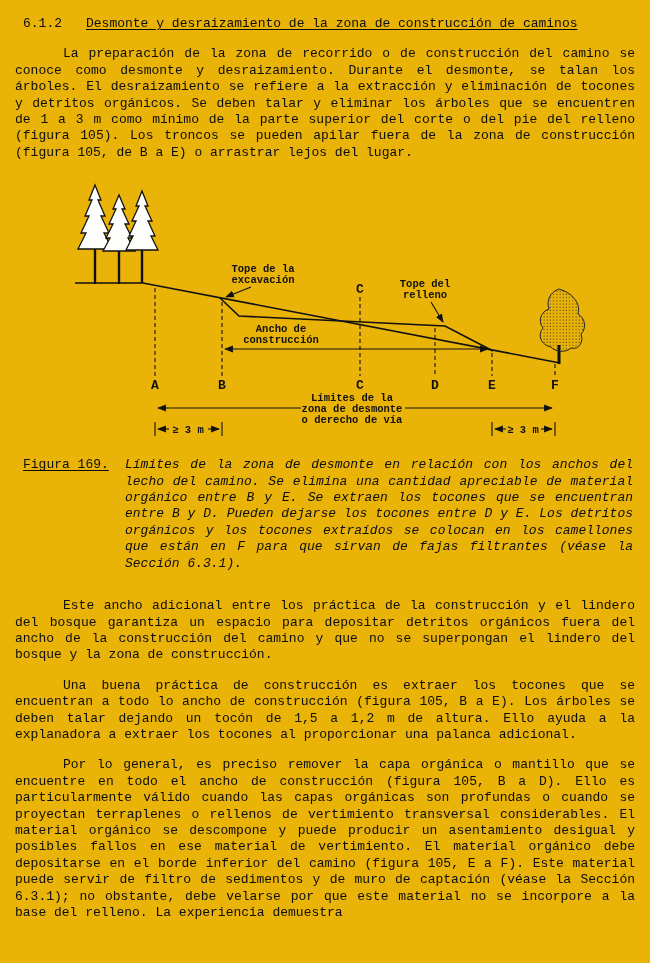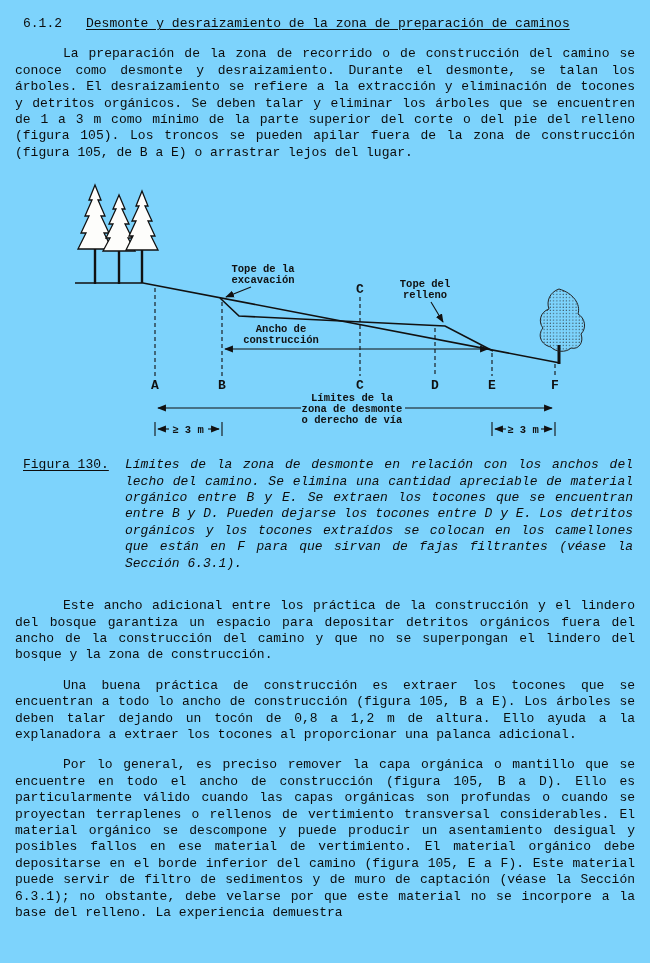--- a/index.html
+++ b/index.html
@@ -1,21 +1,21 @@
 <!DOCTYPE html>
 <html><head>
 <meta charset="utf-8">
 <style>
   html, body { margin: 0; padding: 0; background: #ffffff; }
   .page {
     position: relative;
     width: 650px;
     height: 963px;
     box-sizing: border-box;
-    background: #7dd3fc;
+    background: #eab308;
     padding: 12px 15px 6px 15px;
     font-family: "Liberation Mono", monospace;
     font-size: 13px;
     line-height: 16.4px;
     color: #0d0d0d;
     overflow: hidden;
   }
   .heading-row {
     display: flex;
     align-items: baseline;
@@ -64,21 +64,21 @@
     fill: #111;
   }
 </style>
 </head>
 <body>
 
 <div class="page">
 
   <div class="heading-row">
     <span class="section-number">6.1.2</span>
-    <span class="section-title">Desmonte y desraizamiento de la zona de preparación de caminos</span>
+    <span class="section-title">Desmonte y desraizamiento de la zona de construcción de caminos</span>
   </div>
 
   <p class="body-par">La preparación de la zona de recorrido o de construcción del camino se conoce como desmonte y desraizamiento.  Durante el desmonte, se talan los árboles.  El desraizamiento se refiere a la extracción y eliminación de tocones y detritos orgánicos.  Se deben talar y eliminar los árboles que se encuentren de 1 a 3 m como mínimo de la parte superior del corte o del pie del relleno (figura 105).  Los troncos se pueden apilar fuera de la zona de construcción (figura 105, de B a E) o arrastrar lejos del lugar.</p>
 
   <figure class="diagram-figure">
     <svg width="650" height="272" viewBox="0 0 650 272" xmlns="http://www.w3.org/2000/svg">
       <defs>
         <pattern id="dotpat" width="3.2" height="3.2" patternUnits="userSpaceOnUse">
           <circle cx="1" cy="1" r="0.55" fill="#222"></circle>
         </pattern>
@@ -155,21 +155,21 @@
         <line x1="477" y1="247" x2="477" y2="261"></line>
         <line x1="540" y1="247" x2="540" y2="261"></line>
         <line x1="480" y1="254" x2="491" y2="254" marker-start="url(#ah)"></line>
         <line x1="526" y1="254" x2="537" y2="254" marker-end="url(#ah)"></line>
         <text class="dlab" x="508" y="258" text-anchor="middle" stroke="none">≥ 3 m</text>
       </g>
     </svg>
   </figure>
 
   <div class="caption-row">
-    <span class="caption-label">Figura 130.</span>
+    <span class="caption-label">Figura 169.</span>
     <span class="caption-text">Límites de la zona de desmonte en relación con los anchos del lecho del camino.  Se elimina una cantidad apreciable de material orgánico entre B y E.  Se extraen los tocones que se encuentran entre B y D.  Pueden dejarse los tocones entre D y E.  Los detritos orgánicos y los tocones extraídos se colocan en los camellones que están en F para que sirvan de fajas filtrantes (véase la Sección 6.3.1).</span>
   </div>
 
   <p class="body-par">Este ancho adicional entre los práctica de la construcción y el lindero del bosque garantiza un espacio para depositar detritos orgánicos fuera del ancho de la construcción del camino y que no se superpongan el lindero del bosque y la zona de construcción.</p>
-  <p class="body-par">Una buena práctica de construcción es extraer los tocones que se encuentran a todo lo ancho de construcción (figura 105, B a E).  Los árboles se deben talar dejando un tocón de 0,8 a 1,2 m de altura.  Ello ayuda a la explanadora a extraer los tocones al proporcionar una palanca adicional.</p>
+  <p class="body-par">Una buena práctica de construcción es extraer los tocones que se encuentran a todo lo ancho de construcción (figura 105, B a E).  Los árboles se deben talar dejando un tocón de 1,5 a 1,2 m de altura.  Ello ayuda a la explanadora a extraer los tocones al proporcionar una palanca adicional.</p>
   <p class="body-par">Por lo general, es preciso remover la capa orgánica o mantillo que se encuentre en todo el ancho de construcción (figura 105, B a D).  Ello es particularmente válido cuando las capas orgánicas son profundas o cuando se proyectan terraplenes o rellenos de vertimiento transversal considerables.  El material orgánico se descompone y puede producir un asentamiento desigual y posibles fallos en ese material de vertimiento.  El material orgánico debe depositarse en el borde inferior del camino (figura 105, E a F).  Este material puede servir de filtro de sedimentos y de muro de captación (véase la Sección 6.3.1); no obstante, debe velarse por que este material no se incorpore a la base del relleno.  La experiencia demuestra</p>
 
 </div>
 
 </body></html>

